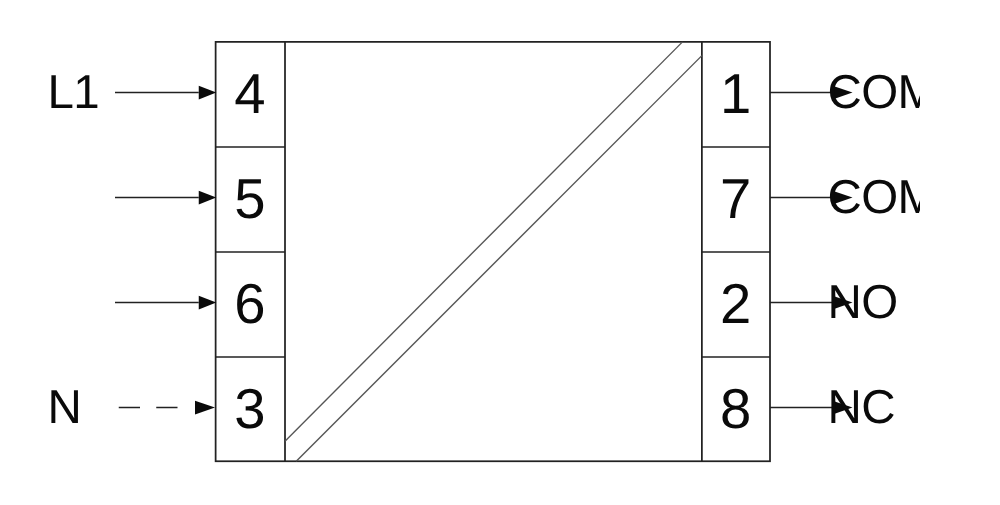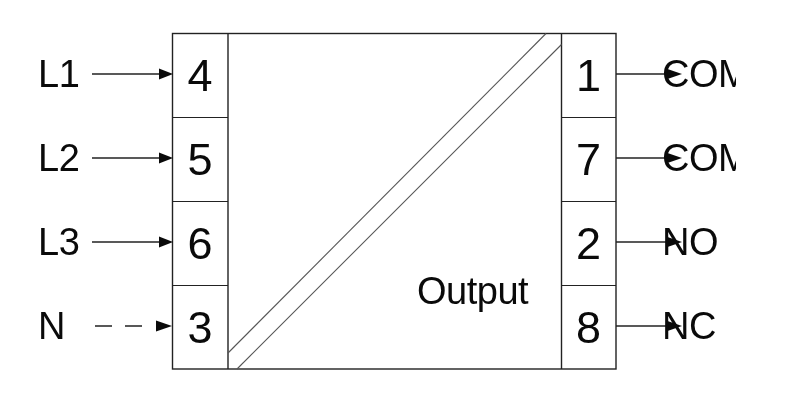--- a/index.html
+++ b/index.html
@@ -63,30 +63,27 @@
     <polygon points="666,152.5 682,158 666,163.5" fill="#0a0a0a" stroke="none"></polygon>
 
     <line x1="616" y1="242" x2="666" y2="242" stroke-width="1.3"></line>
     <polygon points="666,236.5 682,242 666,247.5" fill="#0a0a0a" stroke="none"></polygon>
 
     <line x1="616" y1="326" x2="666" y2="326" stroke-width="1.3"></line>
     <polygon points="666,320.5 682,326 666,331.5" fill="#0a0a0a" stroke="none"></polygon>
   </svg>
 
   <div class="lbl src" style="top:74px">L1</div>
-  <div class="lbl src" style="top:158px">L2</div>
-  <div class="lbl src" style="top:242px">L3</div>
   <div class="lbl src" style="top:326px">N</div>
 
   <div class="term left" style="top:75px">4</div>
   <div class="term left" style="top:159px">5</div>
   <div class="term left" style="top:243px">6</div>
   <div class="term left" style="top:327px">3</div>
 
-  <div class="lbl" style="left:417px; top:291px">Output</div>
 
   <div class="term right" style="top:75px">1</div>
   <div class="term right" style="top:159px">7</div>
   <div class="term right" style="top:243px">2</div>
   <div class="term right" style="top:327px">8</div>
 
   <div class="lbl fn" style="top:74px">COM</div>
   <div class="lbl fn" style="top:158px">COM</div>
   <div class="lbl fn" style="top:326px">NC</div>
   <div class="lbl fn" style="top:242px">NO</div>

